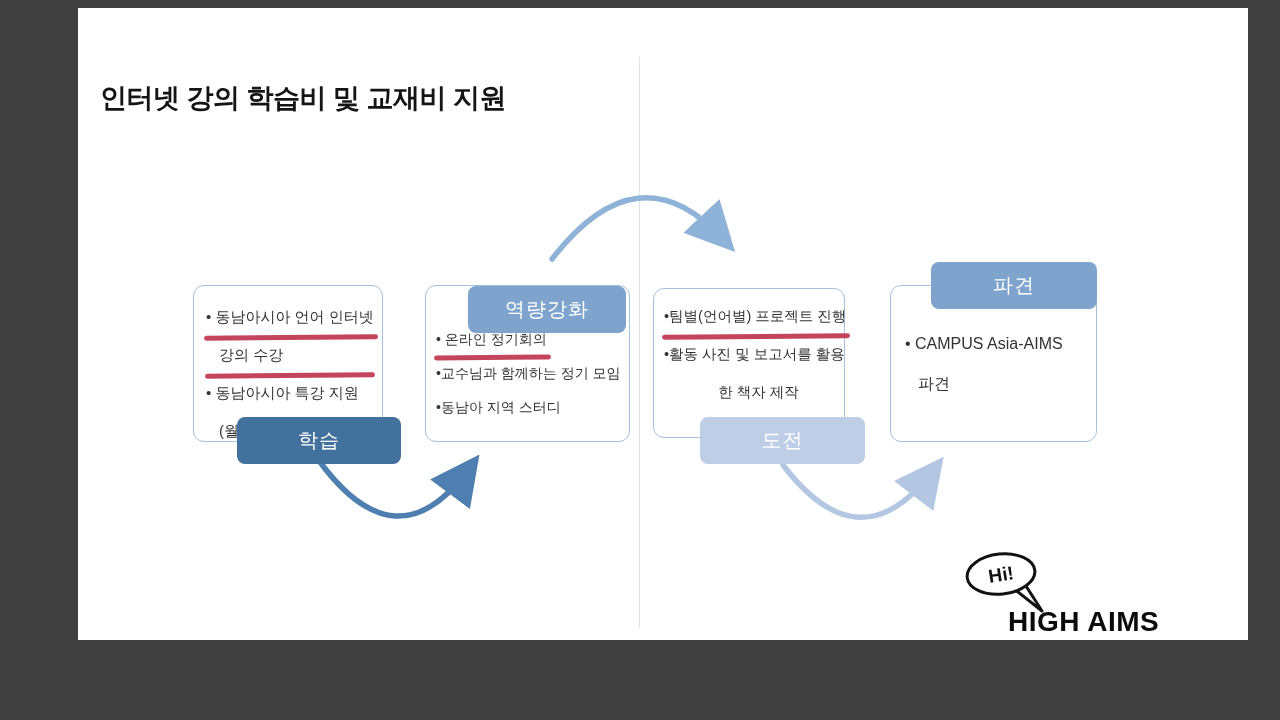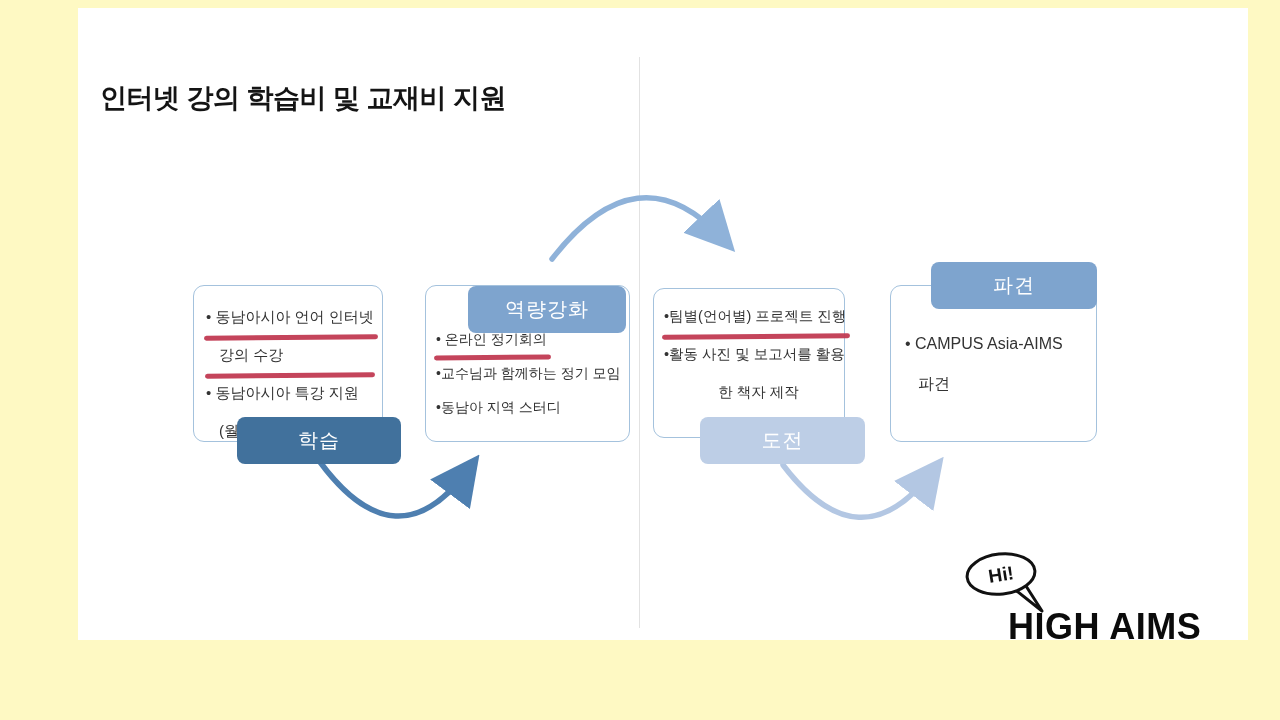--- a/index.html
+++ b/index.html
@@ -1,18 +1,18 @@
 <!DOCTYPE html>
 <html><head>
 <meta charset="utf-8">
 <style>
   * { margin:0; padding:0; box-sizing:border-box; }
   html,body { background:#ffffff; }
   body { font-family:"Liberation Sans","DejaVu Sans",sans-serif; }
-  .canvas { position:relative; width:1280px; height:720px; background:#fef9c3; overflow:hidden; }
+  .canvas { position:relative; width:1280px; height:720px; background:#404040; overflow:hidden; }
 
   
   .slide { position:absolute; left:78px; top:8px; width:1170px; height:632px; background:#ffffff; }
   .slide::after { content:""; position:absolute; z-index:-1; left:-30px; right:85px; bottom:-17px; height:34px;
     background:linear-gradient(100deg, rgba(0,0,0,.52), rgba(0,0,0,.30) 40%, rgba(0,0,0,.04) 95%);
     filter:blur(9px); transform:skewX(-3deg); }
   .slide::before { content:""; position:absolute; z-index:-1; left:-16px; top:48px; bottom:-8px; width:26px;
     background:linear-gradient(to left, rgba(0,0,0,.30), rgba(0,0,0,0)); filter:blur(7px); }
 
   .title { position:absolute; left:22px; top:72px; font-size:27px; font-weight:700; color:#141414; letter-spacing:-0.5px; }
@@ -36,21 +36,21 @@
     text-align:center; line-height:47px; letter-spacing:1px; }
   .stage-1 { left:159px; top:409px; width:164px; background:#41719c; }
   .stage-2 { left:390px; top:254px; width:158px; background:#7ea4ce;margin-top:24px; }
   .stage-3 { left:622px; top:409px; width:165px; background:#bdcee6;text-align:center; }
   .stage-4 { left:853px; top:254px; width:166px; background:#7ea4ce; }
 
   .arrows { position:absolute; left:0; top:0; width:1170px; height:632px; pointer-events:none; }
 
   .logo { position:absolute; left:880px; top:540px; width:260px; }
   .logo svg { display:block; }
-  .brand { margin:-14px 0 0 50px; font-size:36px; font-weight:800; color:#0b0b0b; letter-spacing:0.5px; }
+  .brand { margin:-14px 0 0 50px; font-size:28px; font-weight:800; color:#0b0b0b; letter-spacing:0.5px; }
 </style>
 </head>
 <body>
 
 <div class="canvas">
   <div class="slide">
 
     <div class="title">인터넷 강의 학습비 및 교재비 지원</div>
 
     <div class="divider"></div>

